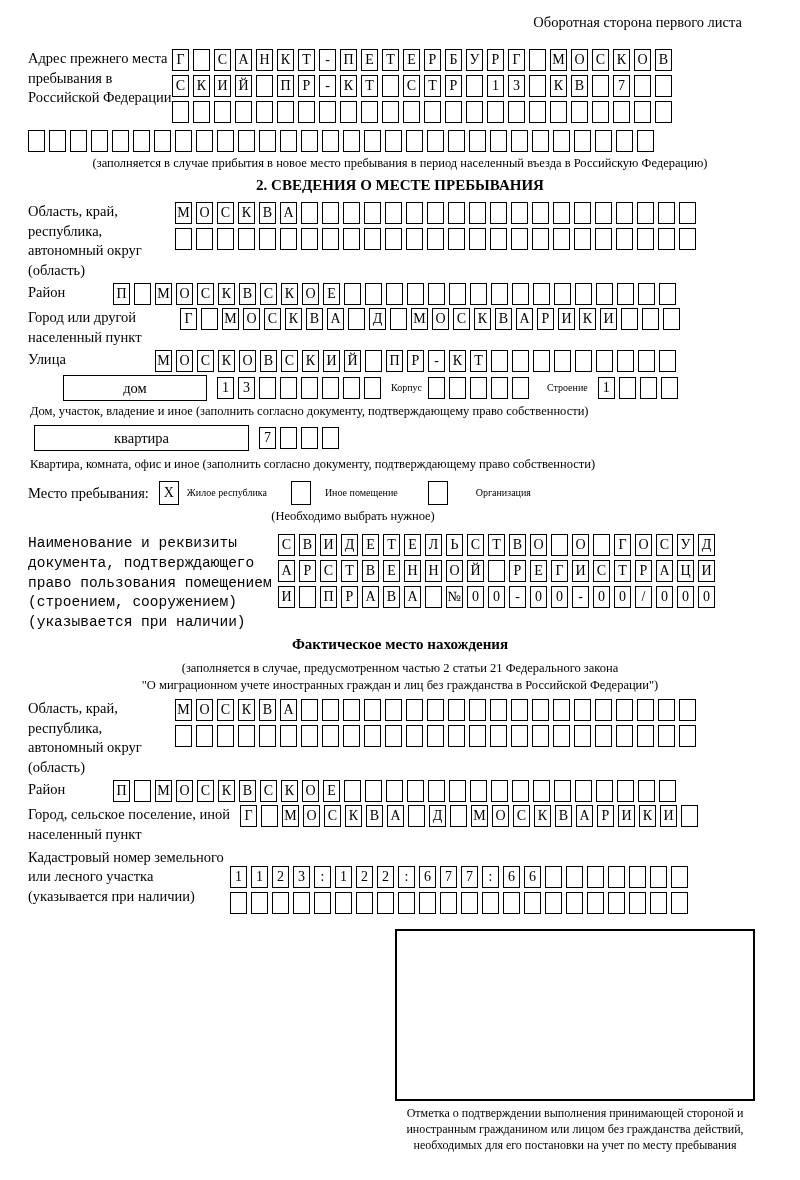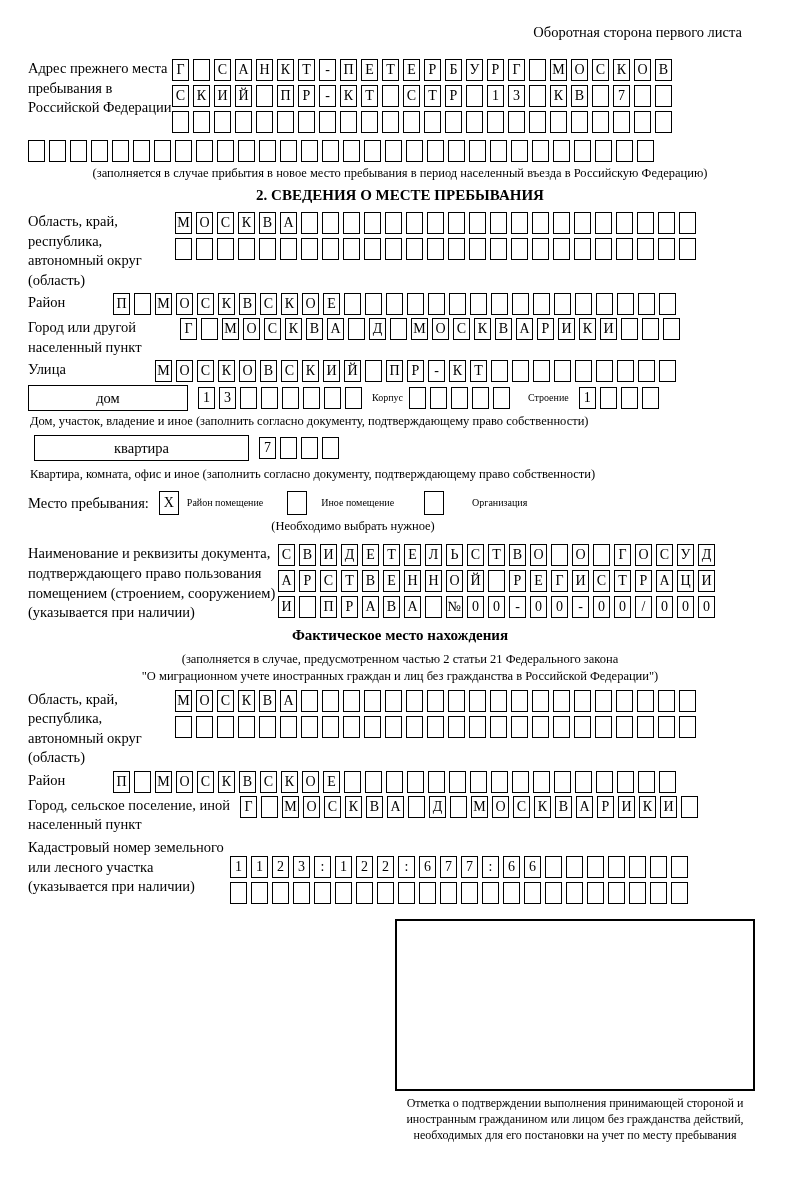--- a/index.html
+++ b/index.html
@@ -2,21 +2,21 @@
 <html><head>
 <meta charset="utf-8">
 <style>
   * { margin:0; padding:0; box-sizing:border-box; }
   html,body { background:#fff; }
   body {
     width:800px; height:1180px; overflow:hidden;
     font-family:"Liberation Serif", serif;
     color:#000; position:relative;
   }
-  .page { padding:24px 28px 0 28px; }
+  .page { padding:14px 28px 0 28px; }
 
   .hdr-note { text-align:right; font-size:14.5px; padding-right:30px; margin-bottom:18px; }
 
   
   .cells { display:flex; flex-wrap:nowrap; }
   .cell {
     display:inline-flex; justify-content:center; align-items:flex-end;
     width:17px; height:22px; border:1.5px solid #000; margin-right:4px;
     font-size:14px; line-height:20px; font-family:"Liberation Serif", serif;
     flex:0 0 auto;
@@ -320,21 +320,21 @@
         <span class="cell"></span>
         <span class="cell"></span>
         <span class="cell"></span>
         <span class="cell"></span>
         <span class="cell"></span>
         <span class="cell"></span>
       </div>
   </div>
 
   <div class="fieldgrp" style="align-items:center; margin-top:3px;">
-    <div class="typebox" style="width:160px;">дом</div>
+    <div class="typebox" style="width:144px;margin-left:35px;">дом</div>
     <div class="cells" style="margin-left:10px;">
         <span class="cell">1</span>
         <span class="cell">3</span>
         <span class="cell"></span>
         <span class="cell"></span>
         <span class="cell"></span>
         <span class="cell"></span>
         <span class="cell"></span>
         <span class="cell"></span>
       </div>
@@ -363,30 +363,30 @@
         <span class="cell"></span>
         <span class="cell"></span>
         <span class="cell"></span>
       </div>
   </div>
   <div class="note" style="text-align:left; margin:6px 0 8px 2px;">Квартира, комната, офис и иное (заполнить согласно документу, подтверждающему право собственности)</div>
 
   <div class="fieldgrp" style="align-items:center;">
     <div class="flabel">Место пребывания:</div>
     <span class="chk" style="margin-left:10px;">X</span>
-    <span class="inline-lbl" style="margin-left:8px;">Район помещение</span>
+    <span class="inline-lbl" style="margin-left:8px;">Жилое республика</span>
     <span class="chk" style="margin-left:24px;"></span>
     <span class="inline-lbl" style="margin-left:14px;text-align:right;">Иное помещение</span>
     <span class="chk" style="margin-left:30px;"></span>
     <span class="inline-lbl" style="margin-left:28px;">Организация</span>
   </div>
   <div class="note" style="width:320px; margin:2px 0 10px 165px;">(Необходимо выбрать нужное)</div>
 
   <div class="fieldgrp">
-    <div class="flabel" style="width:250px;">Наименование и реквизиты документа, подтверждающего право пользования помещением (строением, сооружением) (указывается при наличии)</div>
+    <div class="flabel" style="width:250px;font-family:Liberation Mono, monospace;">Наименование и реквизиты документа, подтверждающего право пользования помещением (строением, сооружением) (указывается при наличии)</div>
     <div>
       <div class="cells cellrow">
           <span class="cell">С</span>
           <span class="cell">В</span>
           <span class="cell">И</span>
           <span class="cell">Д</span>
           <span class="cell">Е</span>
           <span class="cell">Т</span>
           <span class="cell">Е</span>
           <span class="cell">Л</span>

